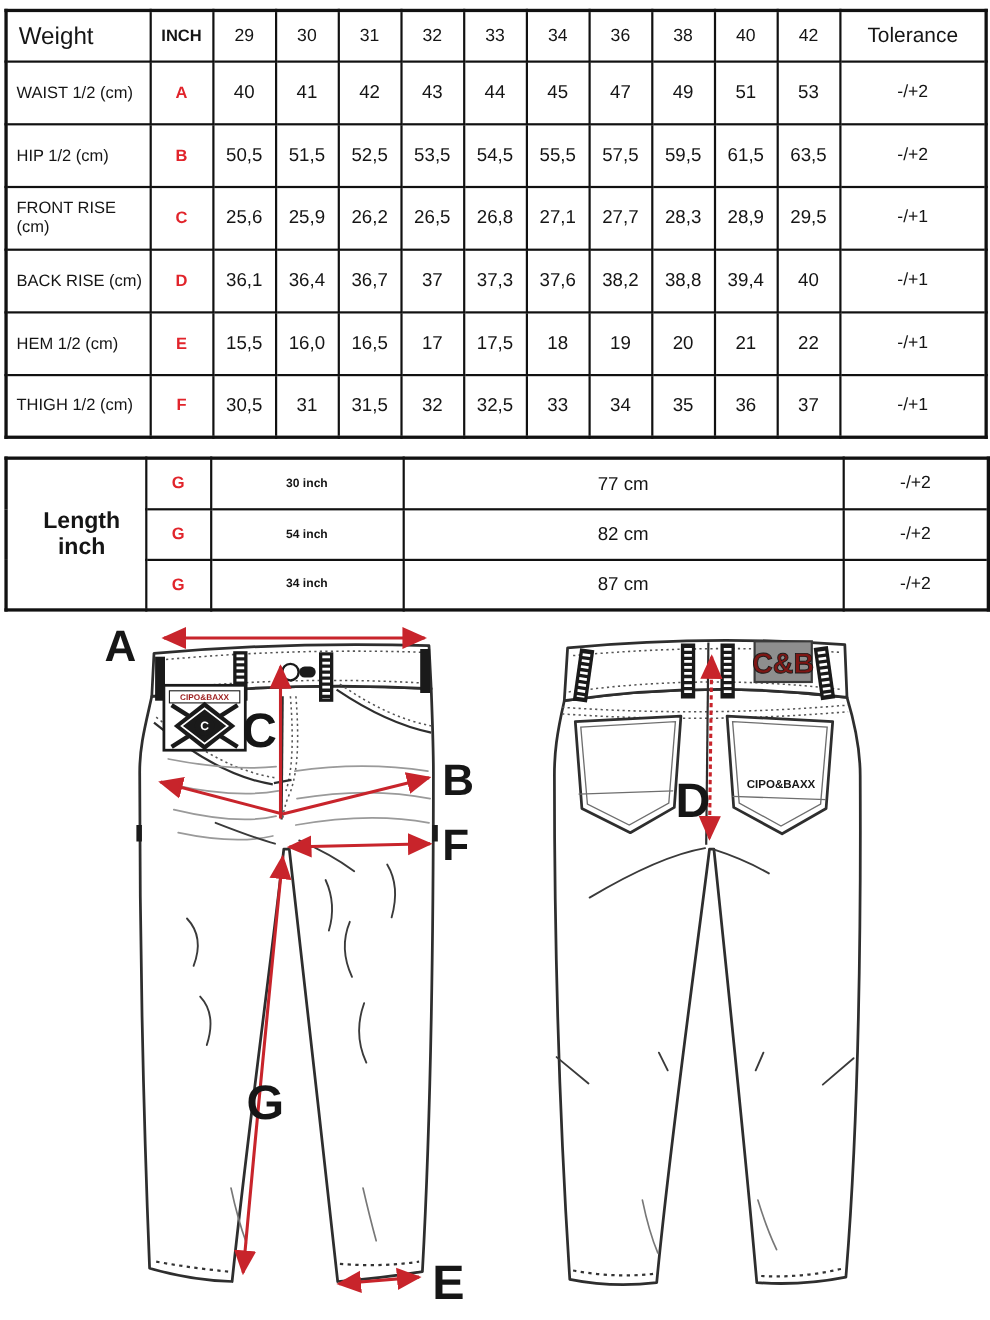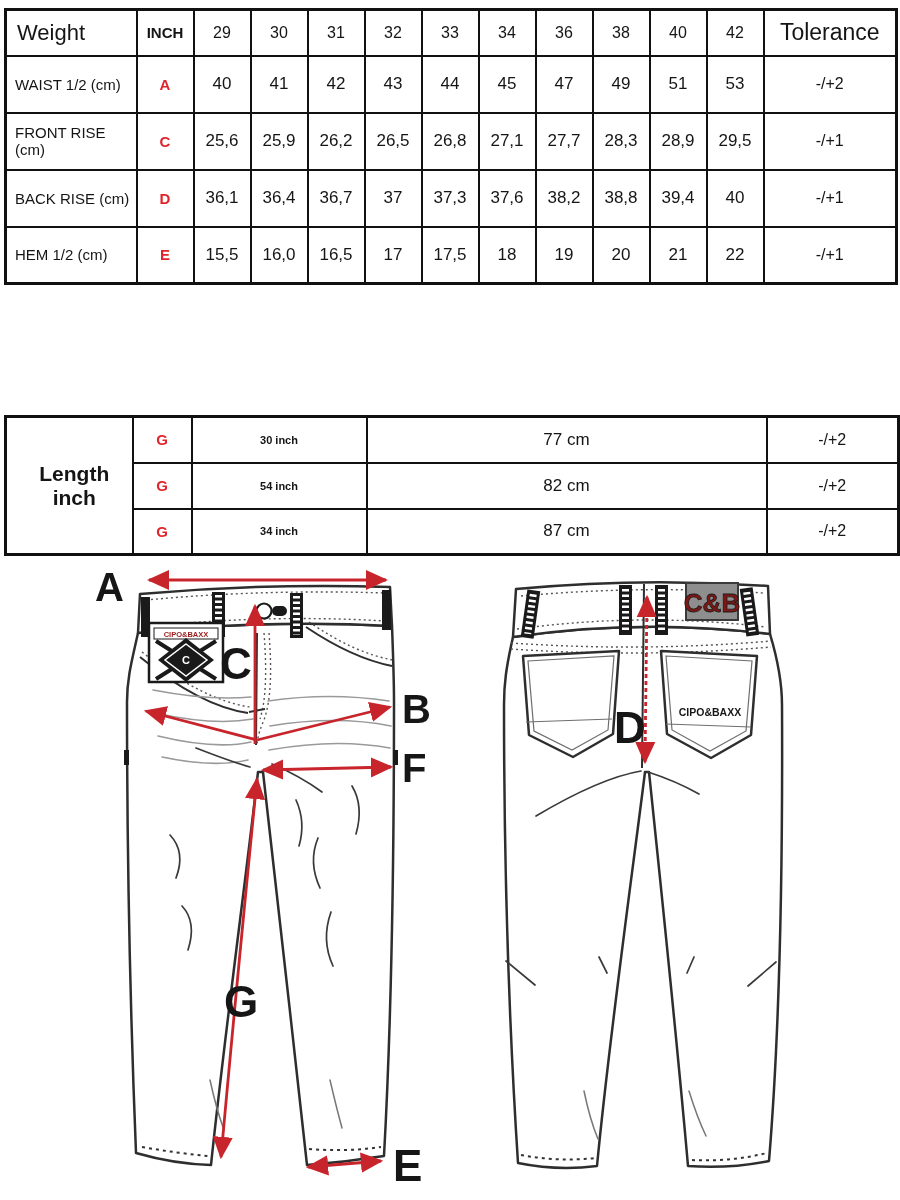--- a/index.html
+++ b/index.html
@@ -16,21 +16,21 @@
   #size-table{left:4px;top:8px;width:893px;border:3px solid #111;}
   #length-table{left:4px;top:415px;width:893px;border:3px solid #111;}
   #size-table th,#size-table td,#length-table td{
     border:2px solid #111;text-align:center;vertical-align:middle;padding:0;}
   #size-table thead tr{height:46px;}
   #size-table tbody tr{height:57px;}
   #length-table tr{height:46px;}
   .weight-h{font-size:22px;font-weight:normal;text-align:left !important;padding-left:10px !important;}
   .inch-h{font-size:15px;font-weight:bold;}
   .size-h{font-size:16px;font-weight:normal;}
-  .tol-h{font-size:23px;font-weight:normal;}
+  .tol-h{font-size:19px;font-weight:normal;}
   .row-label{font-size:15px;text-align:left !important;padding-left:8px !important;}
   .letter{color:var(--letter-red);font-weight:bold;font-size:15px;}
   .val{font-size:17px;}
   .tol{font-size:16px;}
   .lt-title{font-size:21px;font-weight:bold;text-align:center;padding-left:10px !important;}
   .lt-inch{font-size:11px;font-weight:bold;}
   .lt-cm{font-size:17px;margin-top:28px;}
   #jeans-svg{position:absolute;left:0;top:560px;width:900px;height:640px;}
   .outline{fill:#ffffff;stroke:#2e2e2e;stroke-width:2.5;stroke-linejoin:round;}
   .seam{fill:none;stroke:#2e2e2e;stroke-width:2;}
@@ -95,20 +95,35 @@
           <td class="val">43</td>
           <td class="val">44</td>
           <td class="val">45</td>
           <td class="val">47</td>
           <td class="val">49</td>
           <td class="val">51</td>
           <td class="val">53</td>
           <td class="tol">-/+2</td>
         </tr>
         <tr>
+          <td class="row-label">HIP 1/2 (cm)</td>
+          <td class="letter">B</td>
+          <td class="val">50,5</td>
+          <td class="val">51,5</td>
+          <td class="val">52,5</td>
+          <td class="val">53,5</td>
+          <td class="val">54,5</td>
+          <td class="val">55,5</td>
+          <td class="val">57,5</td>
+          <td class="val">59,5</td>
+          <td class="val">61,5</td>
+          <td class="val">63,5</td>
+          <td class="tol">-/+2</td>
+        </tr>
+        <tr>
           <td class="row-label">FRONT RISE (cm)</td>
           <td class="letter">C</td>
           <td class="val">25,6</td>
           <td class="val">25,9</td>
           <td class="val">26,2</td>
           <td class="val">26,5</td>
           <td class="val">26,8</td>
           <td class="val">27,1</td>
           <td class="val">27,7</td>
           <td class="val">28,3</td>
@@ -139,20 +154,35 @@
           <td class="val">16,5</td>
           <td class="val">17</td>
           <td class="val">17,5</td>
           <td class="val">18</td>
           <td class="val">19</td>
           <td class="val">20</td>
           <td class="val">21</td>
           <td class="val">22</td>
           <td class="tol">-/+1</td>
         </tr>
+        <tr>
+          <td class="row-label">THIGH 1/2 (cm)</td>
+          <td class="letter">F</td>
+          <td class="val">30,5</td>
+          <td class="val">31</td>
+          <td class="val">31,5</td>
+          <td class="val">32</td>
+          <td class="val">32,5</td>
+          <td class="val">33</td>
+          <td class="val">34</td>
+          <td class="val">35</td>
+          <td class="val">36</td>
+          <td class="val">37</td>
+          <td class="tol">-/+1</td>
+        </tr>
       </tbody>
   </table>
 
   <table id="length-table">
     <colgroup>
       <col style="width:127px">
         <col style="width:59px">
         <col style="width:175px">
         <col style="width:400px">
         <col style="width:132px">

